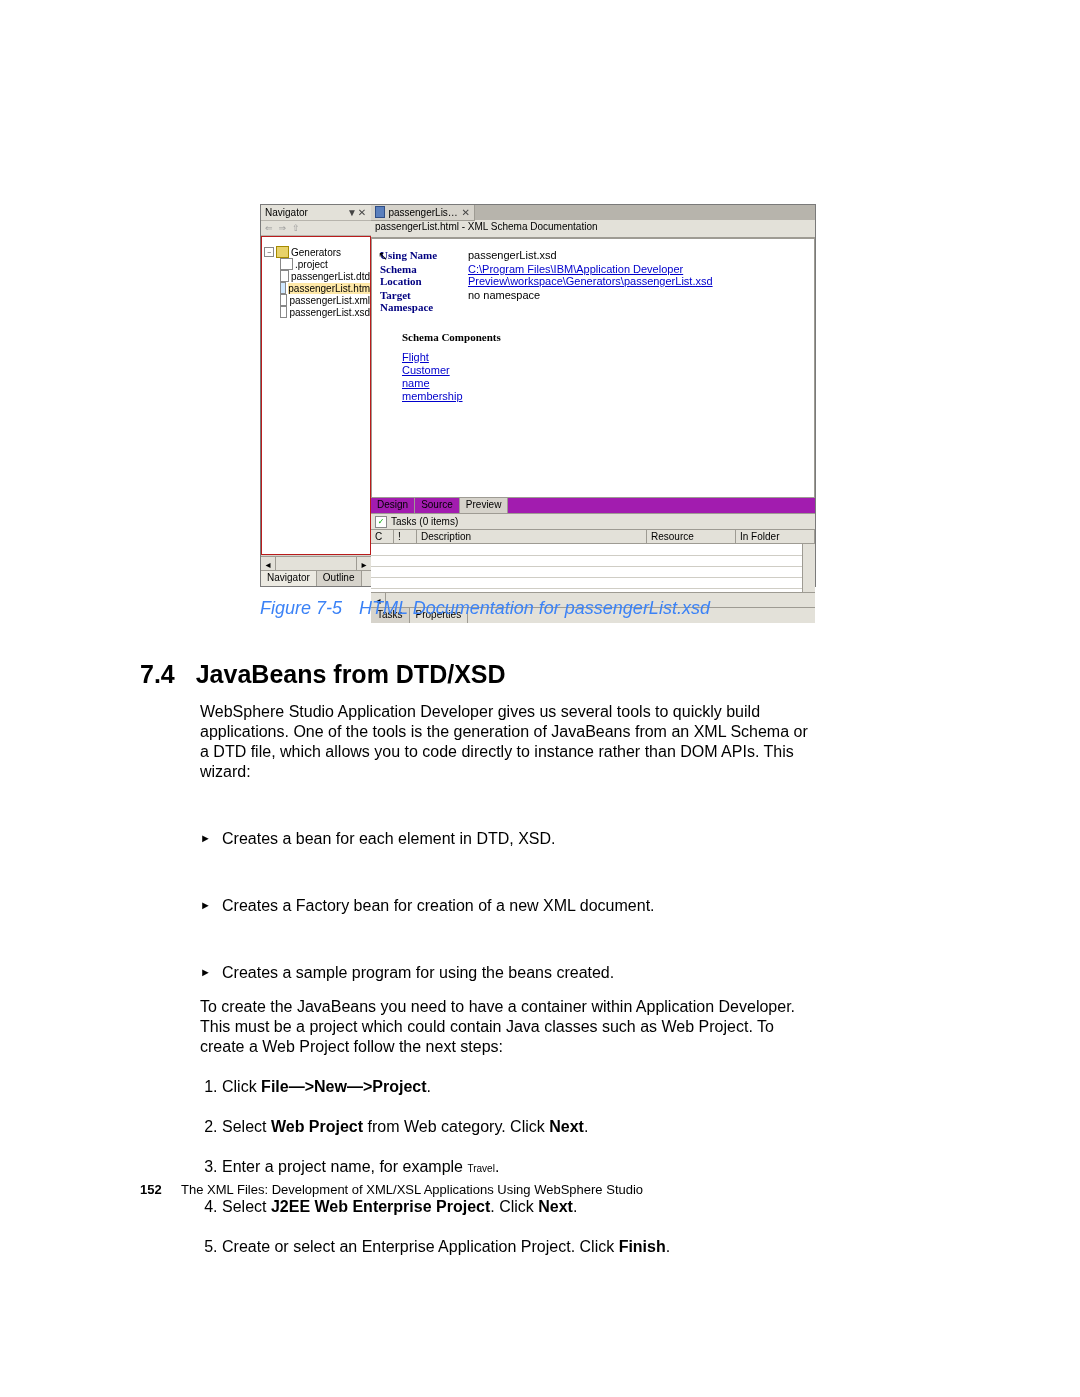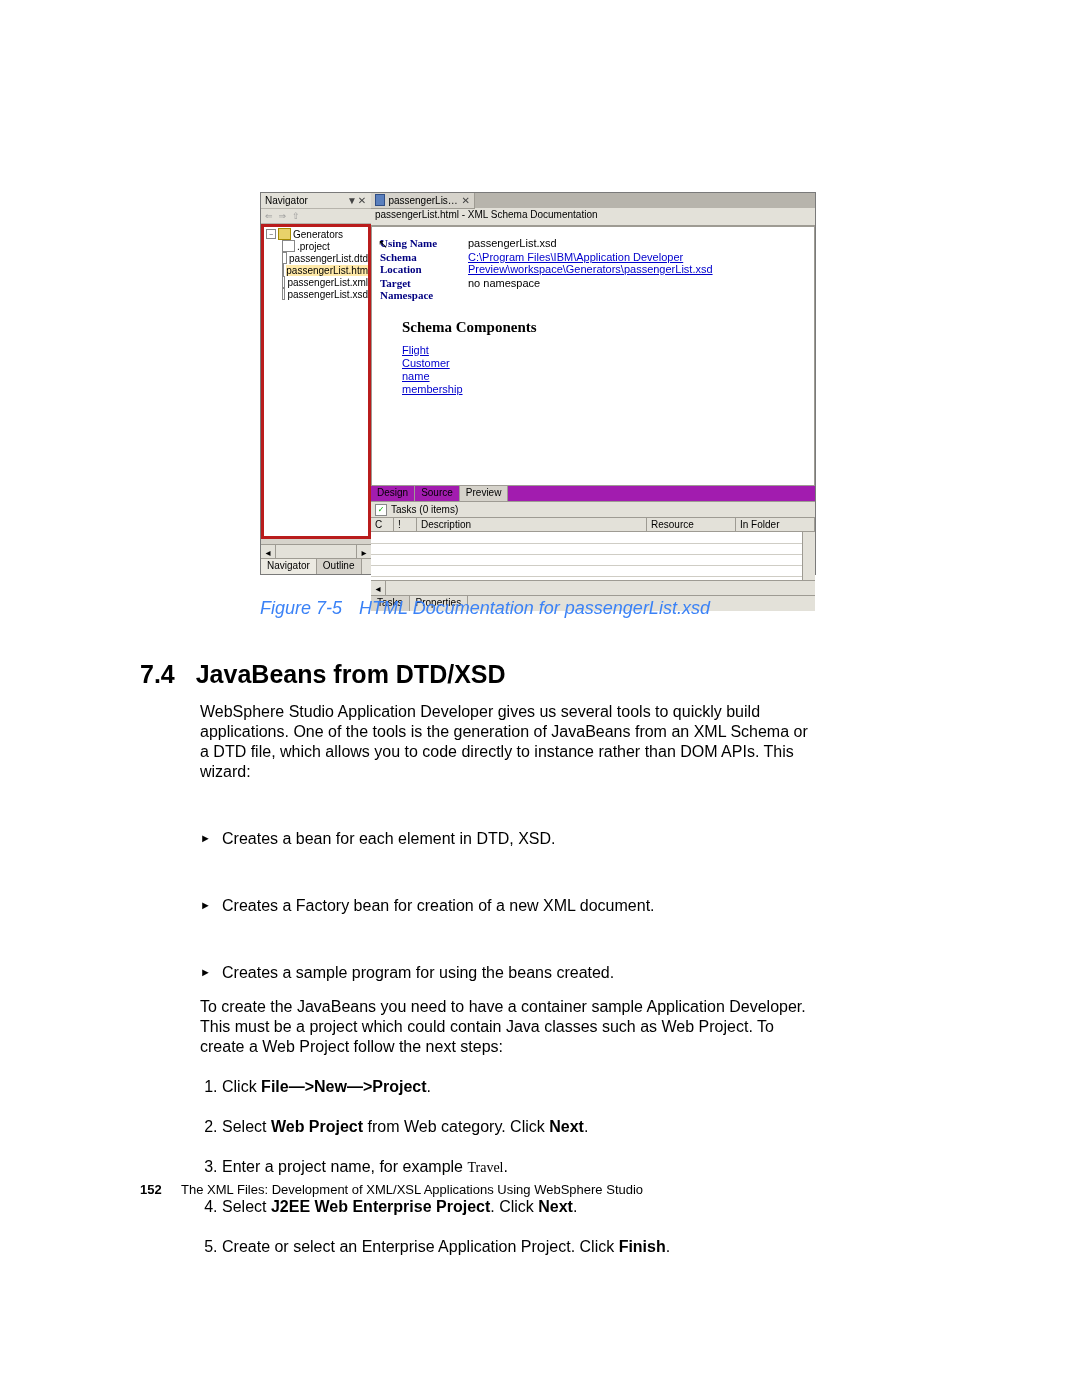--- a/index.html
+++ b/index.html
@@ -7,21 +7,21 @@
   width: 1080px;
   height: 1397px;
   position: relative;
   font-family: Arial, Helvetica, sans-serif;
   color: #000;
   box-sizing: border-box;
 }
 
 .figure {
   position: absolute;
-  left: 260px; top: 192px;
+  left: 260px; top: 204px;
   width: 556px; height: 383px;
   border: 1px solid #7a7a7a;
   background: #d6d3cb;
   font-family: Tahoma, Arial, sans-serif;
   font-size: 10px;
   color: #000;
   box-sizing: border-box;
 }
 .nav-panel {
   position: absolute; left: 0; top: 0; width: 110px; height: 100%;
@@ -30,22 +30,22 @@
 .nav-header {
   display: flex; align-items: center; height: 15px; padding: 0 4px;
   border-bottom: 1px solid #b7b4ac; background: #e3e1d9;
 }
 .nav-header .title { flex: 1; }
 .nav-header .glyph { width: 10px; text-align: center; color: #444; }
 .nav-arrows { height: 14px; border-bottom: 1px solid #b7b4ac;
   background: #e3e1d9; display: flex; align-items: center; padding: 0 4px;
   gap: 6px; color: #999; }
 .nav-arrows span { font-size: 9px; }
-.tree { background: #fff; height: 308px; border: 3px solid #b91c1c;
-  margin: 0; overflow: hidden; padding: 1px 0 0 2px; position: relative; }
+.tree { background: #fff; height: 308px; border: 1px solid #b91c1c;
+  margin: 0; overflow: hidden; padding: 9px 0 0 2px; position: relative; }
 .tree-row { display: flex; align-items: center; height: 12px; gap: 2px;
   white-space: nowrap; }
 .tree-row .toggle { width: 8px; height: 8px; border: 1px solid #888;
   display: inline-flex; align-items: center; justify-content: center;
   font-size: 7px; line-height: 1; color: #444; background: #fff; }
 .tree-row .icon { width: 11px; height: 10px; display: inline-block; }
 .tree-row.folder .icon { background: #e8d26a; border: 1px solid #a58a00; }
 .tree-row.file .icon { background: #fff; border: 1px solid #888; }
 .tree-row.file .icon.sel { background: #cfe8ff; }
 .tree-row.file { padding-left: 16px; }
@@ -78,21 +78,21 @@
 .main-titlebar { height: 15px; background: #e3e1d9; padding: 1px 4px;
   border-bottom: 1px solid #9e9b93; }
 .doc-area { background: #fff; border: 1px solid #9e9b93; height: 240px;
   position: relative; padding: 10px 8px 8px 8px; }
 .cursor { position: absolute; left: 6px; top: 10px; font-size: 12px; }
 .schema-table { display: grid; grid-template-columns: 78px auto;
   row-gap: 2px; column-gap: 10px; font-size: 11px; }
 .schema-table .k { color: #000080; font-weight: bold; font-family: 'Times New Roman', serif; }
 .schema-table .link { color: #0000cc; text-decoration: underline; }
 .section-h { font-family: 'Times New Roman', serif; font-weight: bold;
-  font-size: 15px; margin: 18px 0 8px 22px; }
+  font-size: 11px; margin: 18px 0 8px 22px; }
 .components { margin-left: 22px; font-size: 11px; }
 .components a { display: block; color: #0000cc; text-decoration: underline;
   margin-bottom: 1px; }
 .doc-tabs { height: 15px; display: flex; background: #a21caf;
   border-bottom: 1px solid #9e9b93; }
 .doc-tabs .tab { padding: 1px 6px; border-right: 1px solid #9e9b93; }
 .doc-tabs .tab.active { background: #d6d3cb; }
 .tasks-header { height: 15px; background: #e3e1d9; display: flex;
   align-items: center; padding: 0 4px; gap: 4px; border-bottom: 1px solid #9e9b93; }
 .tasks-header .chk { width: 10px; height: 10px; border: 1px solid #888;
@@ -131,21 +131,21 @@
 .body-text { position: absolute; left: 200px; top: 702px; width: 620px;
   font-size: 16px; line-height: 1.25; }
 .body-text p { margin: 0 0 14px 0; }
 .body-text ul.bul { list-style: none; padding: 0; margin: 0 0 14px 0; }
 .body-text ul.bul li { position: relative; padding-left: 22px;
   margin-bottom: 2px; margin-top: 47px; }
 .body-text ul.bul li::before { content: "►"; position: absolute; left: 0;
   font-size: 11px; top: 3px; }
 .body-text ol.num { padding-left: 22px; margin: 0 0 14px 0; }
 .body-text ol.num li { margin-bottom: 2px; margin-top: 20px; }
-.body-text code { font-family: Liberation Serif, serif; font-size: 14px; }
+.body-text code { font-family: Liberation Sans, sans-serif; font-size: 10px; }
 
 
 .footer { position: absolute; left: 140px; top: 1182px; font-size: 13px; }
 .footer .pg { font-weight: bold; margin-right: 16px; }
 </style>
 </head>
 <body>
 
 <div class="page">
 
@@ -280,21 +280,21 @@
     <span>JavaBeans from DTD/XSD</span>
   </div>
 
   <div class="body-text">
     <p>WebSphere Studio Application Developer gives us several tools to quickly build applications. One of the tools is the generation of JavaBeans from an XML Schema or a DTD file, which allows you to code directly to instance rather than DOM APIs. This wizard:</p>
     <ul class="bul">
       <li>Creates a bean for each element in DTD, XSD.</li>
       <li>Creates a Factory bean for creation of a new XML document.</li>
       <li>Creates a sample program for using the beans created.</li>
     </ul>
-    <p>To create the JavaBeans you need to have a container sample Application Developer. This must be a project which could contain Java classes such as Web Project. To create a Web Project follow the next steps:</p>
+    <p>To create the JavaBeans you need to have a container within Application Developer. This must be a project which could contain Java classes such as Web Project. To create a Web Project follow the next steps:</p>
     <ol class="num">
       <li>
         <span>Click </span><b>File—&gt;New—&gt;Project</b><span>.</span>
       </li>
       <li>
         <span>Select </span><b>Web Project</b><span> from Web category. Click </span><b>Next</b><span>.</span>
       </li>
       <li>
         <span>Enter a project name, for example </span><code>Travel</code><span>.</span>
       </li>

